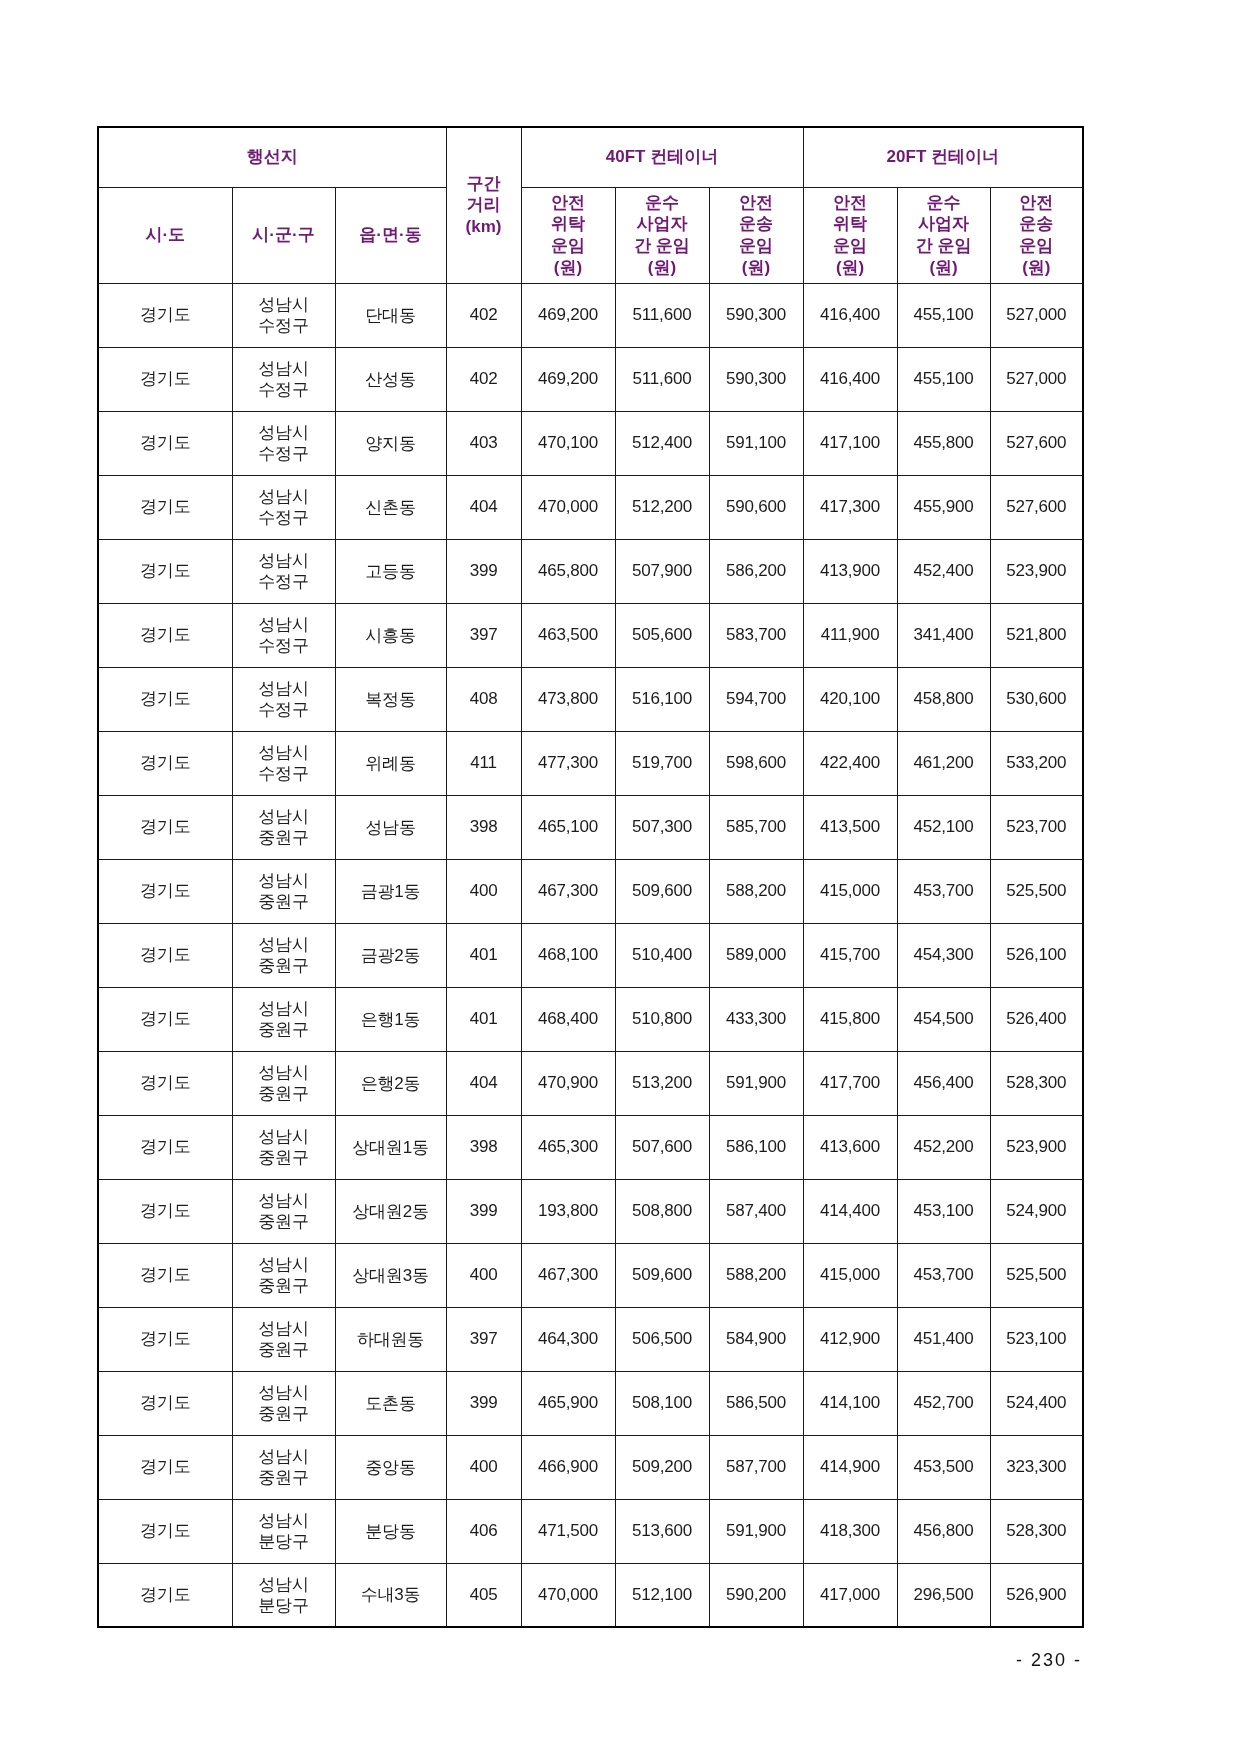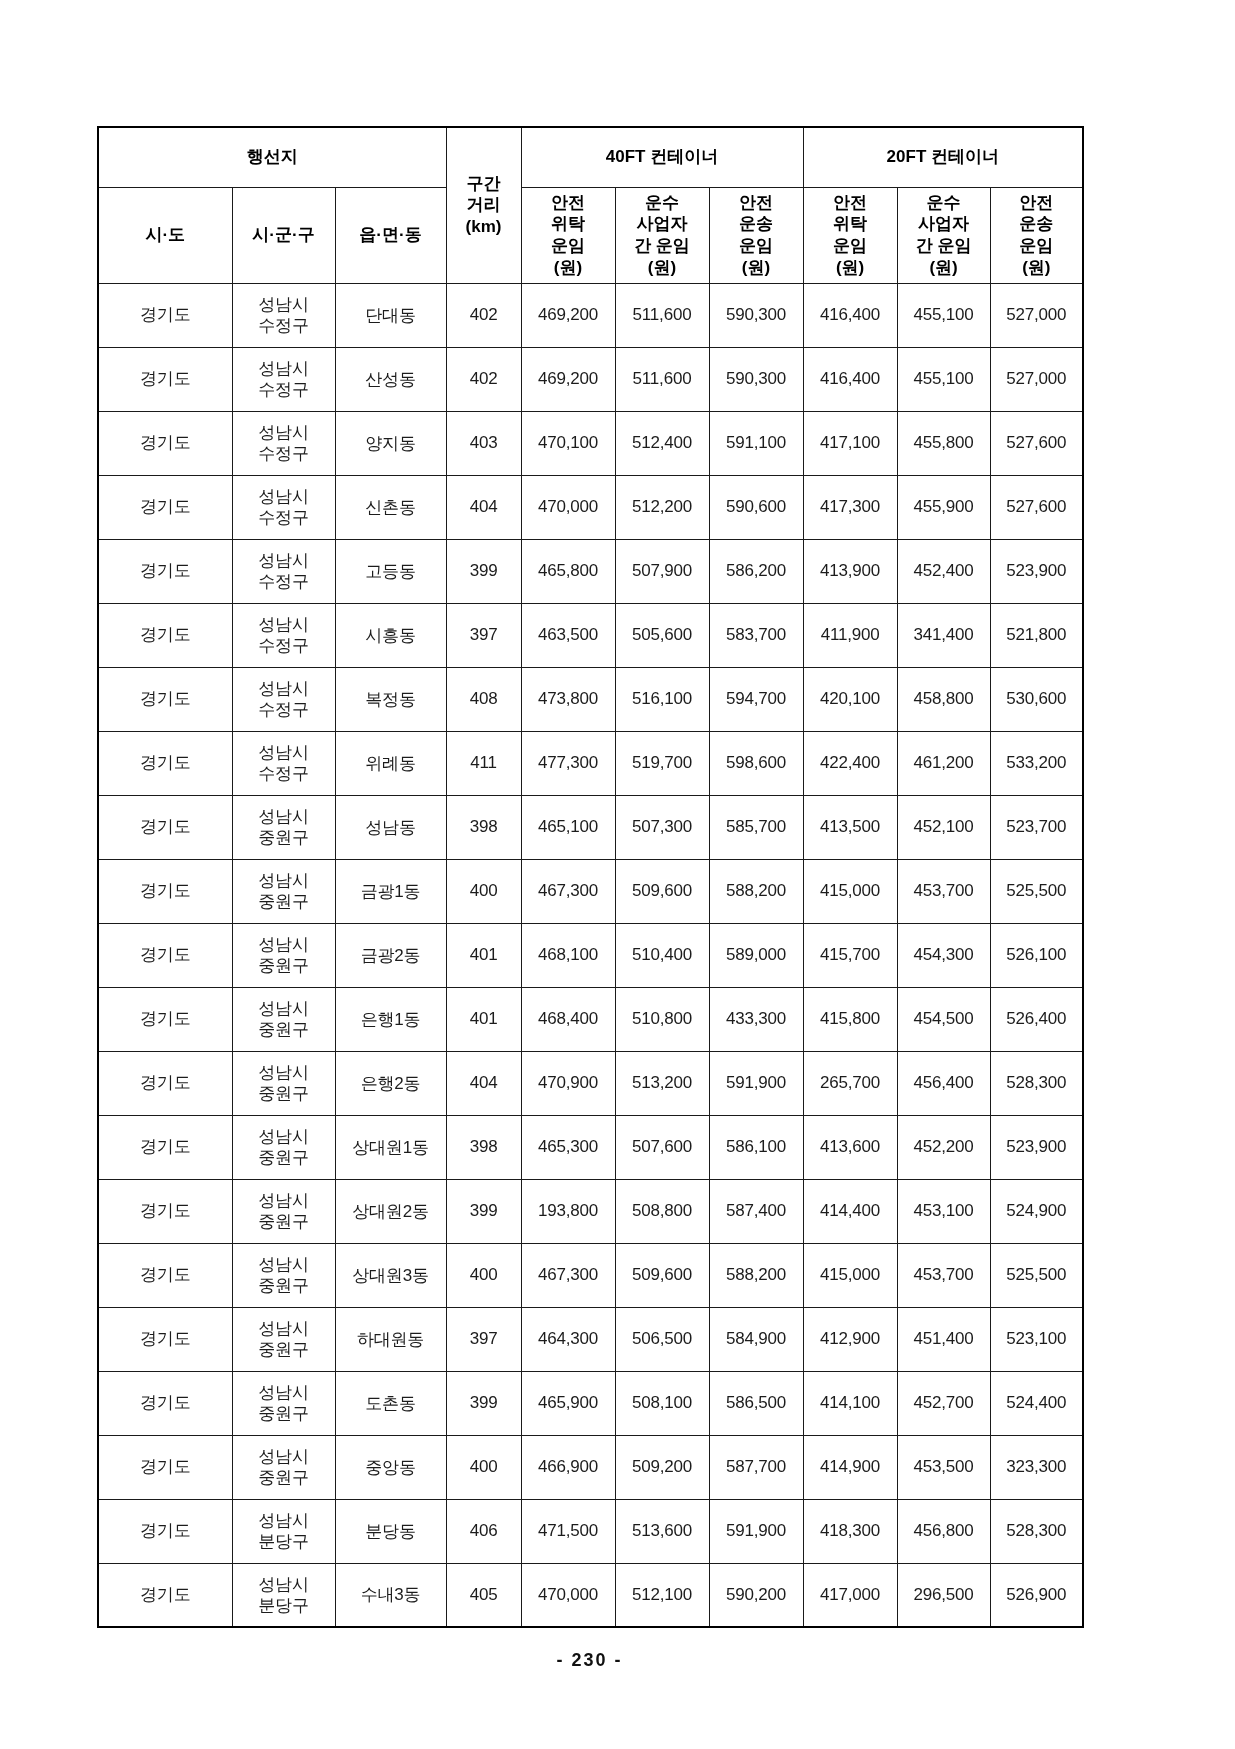--- a/index.html
+++ b/index.html
@@ -30,45 +30,44 @@
     text-align: center;
     vertical-align: middle;
     padding: 0 2px;
     box-sizing: border-box;
   }
   table.rates th {
     font-size: 17px;
     font-weight: bold;
     white-space: pre-line;
     line-height: 1.28;
-    color: #000000;
+    color: #701a75;
   }
   thead tr.groups th { height: 60px; }
   thead tr.cols th { height: 96px; }
   tbody td {
     height: 64px;
     font-size: 17px;
     font-weight: normal;
     color: #1c1c1c;
     letter-spacing: -0.2px;
   }
   tbody td.multiline {
     white-space: pre-line;
     line-height: 1.25;
   }
   .footer {
     position: absolute;
     left: 97px;
     top: 1650px;
     width: 985px;
-    text-align: center;
+    text-align: right;
     font-size: 18px;
     color: #111111;
     letter-spacing: 2px;
-    font-weight: bold;
   }
 </style>
 </head>
 <body>
 
 <div class="page">
 
   <table class="rates">
     <colgroup>
       <col style="width:134px">
@@ -280,21 +279,21 @@
         </tr>
         <tr>
           <td class="multiline">경기도</td>
           <td class="multiline">성남시
 중원구</td>
           <td>은행2동</td>
           <td>404</td>
           <td>470,900</td>
           <td>513,200</td>
           <td>591,900</td>
-          <td>265,700</td>
+          <td>417,700</td>
           <td>456,400</td>
           <td>528,300</td>
         </tr>
         <tr>
           <td class="multiline">경기도</td>
           <td class="multiline">성남시
 중원구</td>
           <td>상대원1동</td>
           <td>398</td>
           <td>465,300</td>

